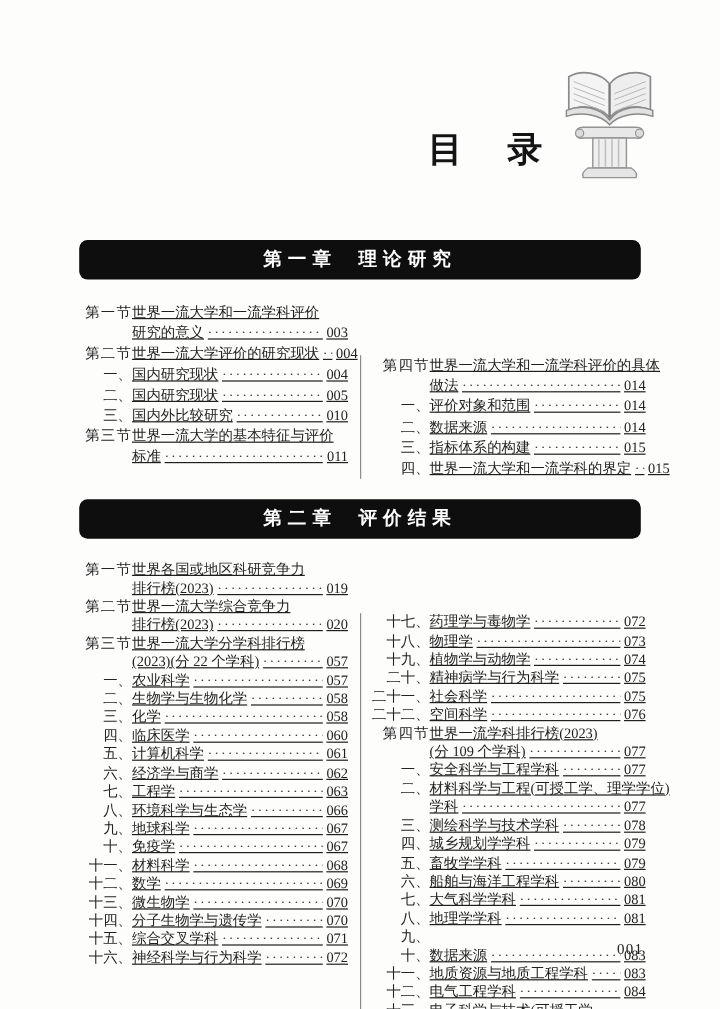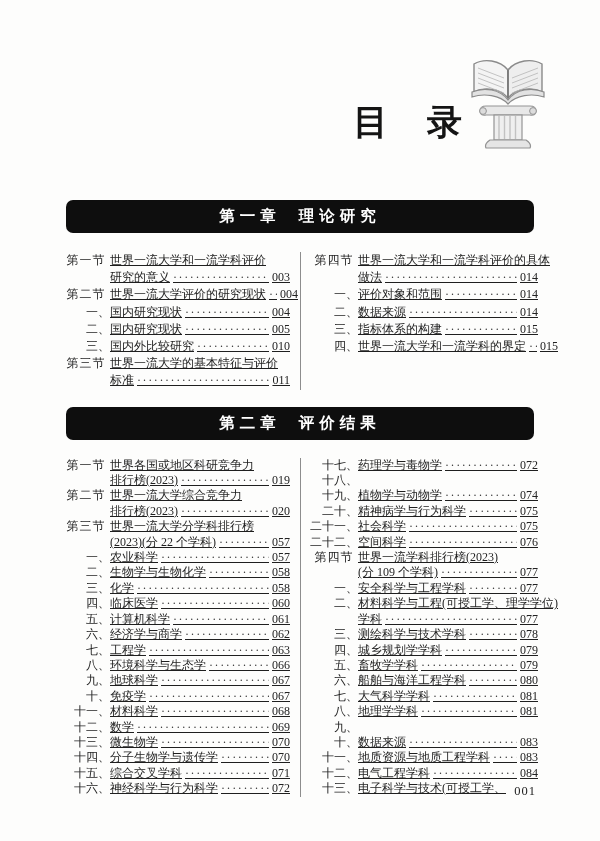--- a/index.html
+++ b/index.html
@@ -12,23 +12,23 @@
     font-family:"Liberation Serif","DejaVu Serif",serif;
     color:#1f1f1f;
     overflow:hidden;
   }
   
   .header {
     position:absolute; top:56px; right:50px;
     display:flex; align-items:flex-end;
   }
   .page-title {
-    font-size:35px; font-weight:bold; line-height:1;
+    font-size:29px; font-weight:bold; line-height:1;
     word-spacing:26px; letter-spacing:2px;
-    padding-bottom:12px; margin-right:2px;
+    padding-bottom:12px; margin-right:12px;
     color:#141414;
     font-family:Liberation Serif, serif;
   }
   .header-icon svg { display:block; }
   
   .content { padding:0 62px; }
   .banner {
     height:33px; margin:0 4px;
     background:#0e0e0e; color:#ffffff;
     border-radius:7px;
@@ -37,26 +37,26 @@
     letter-spacing:5px; word-spacing:9px;font-family:Liberation Serif, serif;
   }
   .banner-1 { margin-top:200px; }
   .banner-2 { margin-top:17px; }
   
   .columns { display:flex; align-items:stretch; }
   .cols-1 { margin-top:19px; }
   .cols-2 { margin-top:18px; }
   .col { width:50%; }
   .col-left  { padding-right:10px; }
-  .col-right { border-left:1.5px solid #8d8d8d; padding-left:9px; }
+  .col-right { border-left:1.5px solid #8d8d8d; padding-left:9px;margin-top:44px; }
   .entry { display:flex; font-size:12px; }
   .ch1 .entry { line-height:17.2px; }
   .ch2 .entry { line-height:15.4px; }
   .num { flex:0 0 48px; white-space:nowrap; color:#222; }
-  .entry.section .num { text-align:center; letter-spacing:1px; }
+  .entry.section .num { text-align:right; letter-spacing:1px; }
   .entry.item    .num { text-align:right; }
   .body { flex:1; min-width:0; }
   .line { display:flex;text-decoration:underline; }
   .txt { white-space:nowrap; }
   .dots {
     flex:1; overflow:hidden; white-space:nowrap;
     margin:0 3px; color:#3a3a3a; min-width:8px;
   }
   .dots::after {
     content:"····················································································";
@@ -443,20 +443,27 @@
               <div class="body">
                 <div class="line">
                   <span class="txt">药理学与毒物学</span>
                   <span class="dots"></span>
                   <span class="pg">072</span>
                 </div>
               </div>
             </div>
             <div class="entry item">
               <span class="num">十八、</span>
+              <div class="body">
+                <div class="line">
+                  <span class="txt">物理学</span>
+                  <span class="dots"></span>
+                  <span class="pg">073</span>
+                </div>
+              </div>
             </div>
             <div class="entry item">
               <span class="num">十九、</span>
               <div class="body">
                 <div class="line">
                   <span class="txt">植物学与动物学</span>
                   <span class="dots"></span>
                   <span class="pg">074</span>
                 </div>
               </div>

